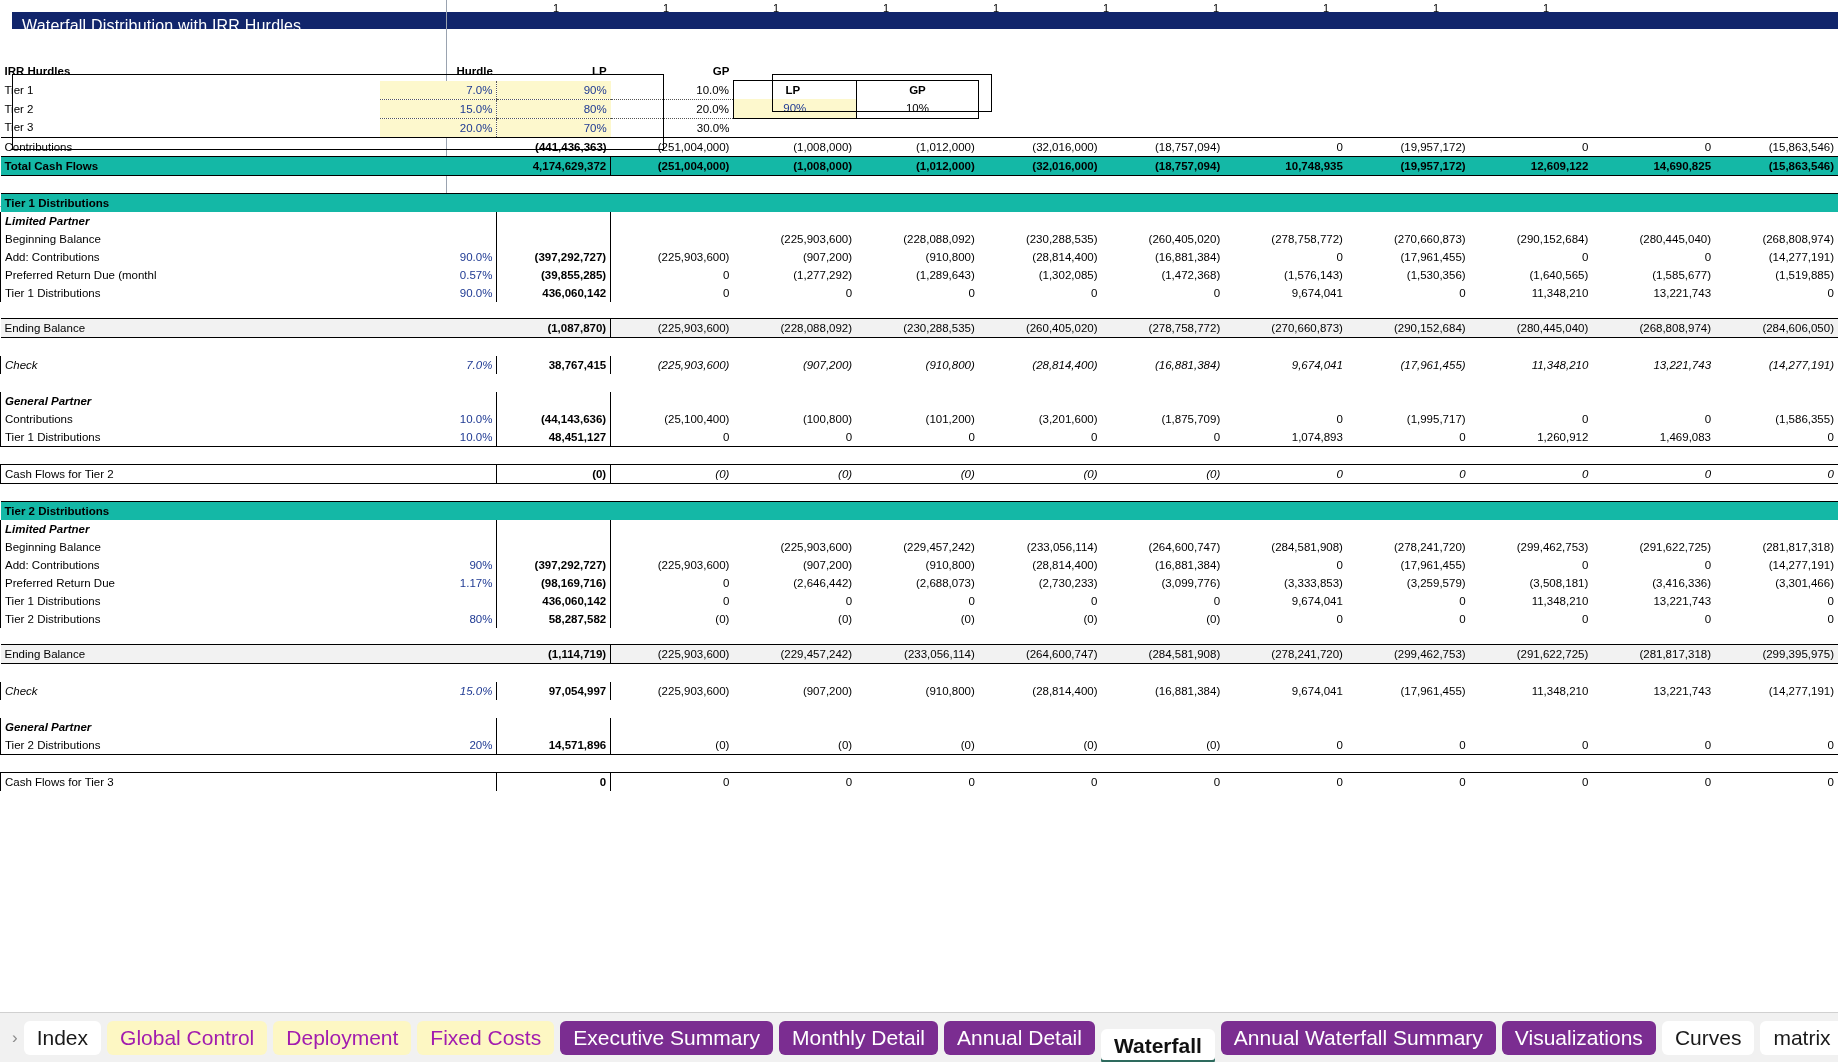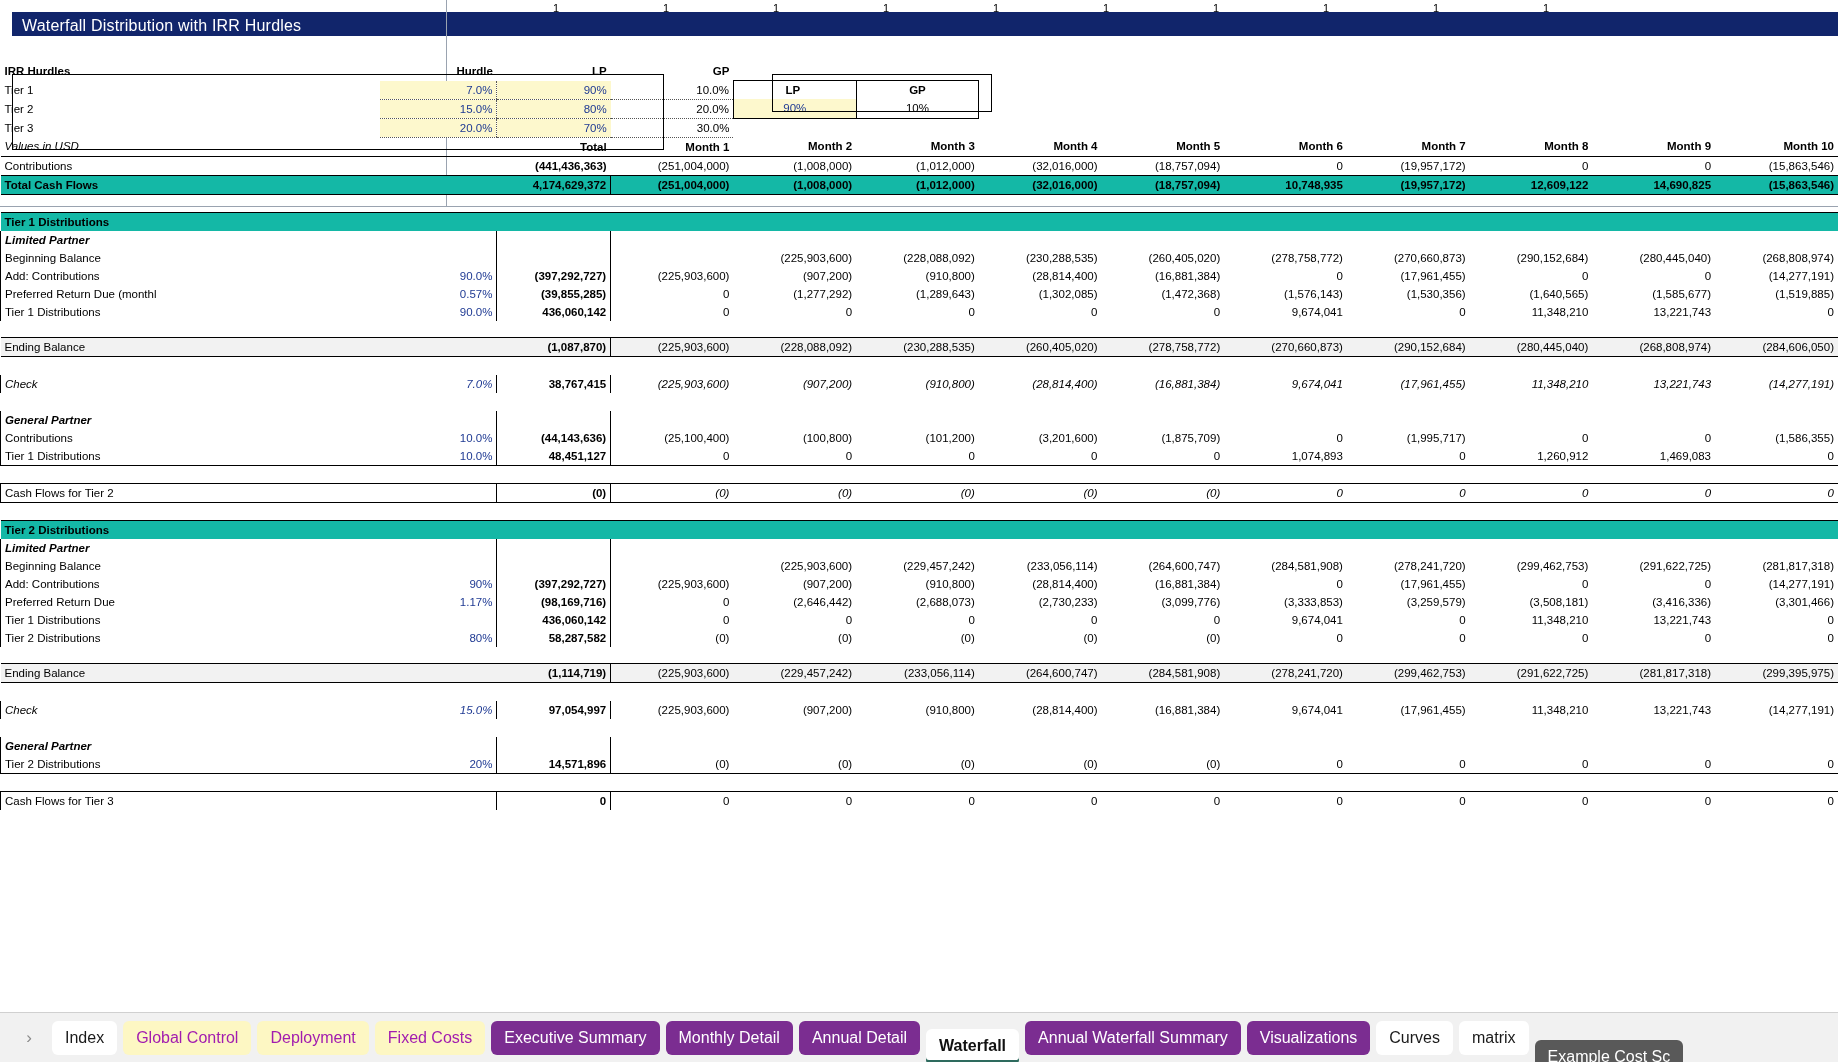--- a/index.html
+++ b/index.html
@@ -46,42 +46,42 @@
   .bb { border-bottom: 1.6px solid #000; }
   .bt-thin { border-top: 1px solid #000; }
   .bb-thin { border-bottom: 1px solid #000; }
   .bl { border-left: 1px solid #000; }
   .br { border-right: 1px solid #000; }
   .dot-b { border-bottom: 1px dotted #555; }
   .dot-l { border-left: 1px dotted #555; }
 
   
   .titlebar {
-    position:absolute; left:12px; top:12px; width:1826px; height:24px;
+    position:absolute; left:12px; top:12px; width:1826px; height:17px;
     background:#11256b; color:#fff; font-size:16px; line-height:28px;
     padding-left:10px; font-weight:400; letter-spacing:.2px;
   }
 
   
   .freeze-v { position:absolute; top:0; width:1px; background:#9aa3b0; }
   .freeze-h { position:absolute; left:0; width:1838px; height:1px; background:#9aa3b0; }
 
   
   .hbox { position:absolute; border:1.6px solid #000; }
 
   
   .tabstrip {
     position:absolute; left:0; bottom:0; width:1838px; height:50px;
     background:#f1f1f1; border-top:1px solid #d0d0d0;
     display:flex; align-items:center; padding-left:12px; gap:6px;
   }
   .navarrow { width:34px; text-align:center; color:#8a8a8a; font-size:17px; cursor:pointer; }
   .tab {
     height:34px; line-height:34px; padding:0 13px; border-radius:6px;
-    font-size:16px; white-space:nowrap; cursor:pointer;
+    font-size:21px; white-space:nowrap; cursor:pointer;
   }
   .tab.plain  { background:#ffffff; color:#1a1a1a; }
   .tab.yellow-t { background:#fdf7c3; color:#a21caf; }
   .tab.purple { background:#7b2d91; color:#ffffff; }
   .tab.gray-t { background:#595959; color:#ffffff;margin-top:39px; }
   .tab.active {
     background:#ffffff; color:#111; font-weight:600;
     box-shadow: inset 0 -3px 0 #2e6b5e;
     border-radius:6px 6px 3px 3px;
     margin-top:16px;
@@ -185,35 +185,20 @@
             <td class="r dot-b">30.0%</td>
             <td></td>
             <td></td>
             <td></td>
             <td></td>
             <td></td>
             <td></td>
             <td></td>
             <td></td>
             <td></td>
-          </tr>
-          <tr>
-            <td class="l i">Values in USD</td>
-            <td class="r"></td>
-            <td class="r b">Total</td>
-            <td class="r b">Month 1</td>
-            <td class="r b">Month 2</td>
-            <td class="r b">Month 3</td>
-            <td class="r b">Month 4</td>
-            <td class="r b">Month 5</td>
-            <td class="r b">Month 6</td>
-            <td class="r b">Month 7</td>
-            <td class="r b">Month 8</td>
-            <td class="r b">Month 9</td>
-            <td class="r b">Month 10</td>
           </tr>
           <tr>
             <td class="l bt">Contributions</td>
             <td class="r blue bt"></td>
             <td class="r b bt">(441,436,363)</td>
             <td class="r bt">(251,004,000)</td>
             <td class="r bt">(1,008,000)</td>
             <td class="r bt">(1,012,000)</td>
             <td class="r bt">(32,016,000)</td>
             <td class="r bt">(18,757,094)</td>

